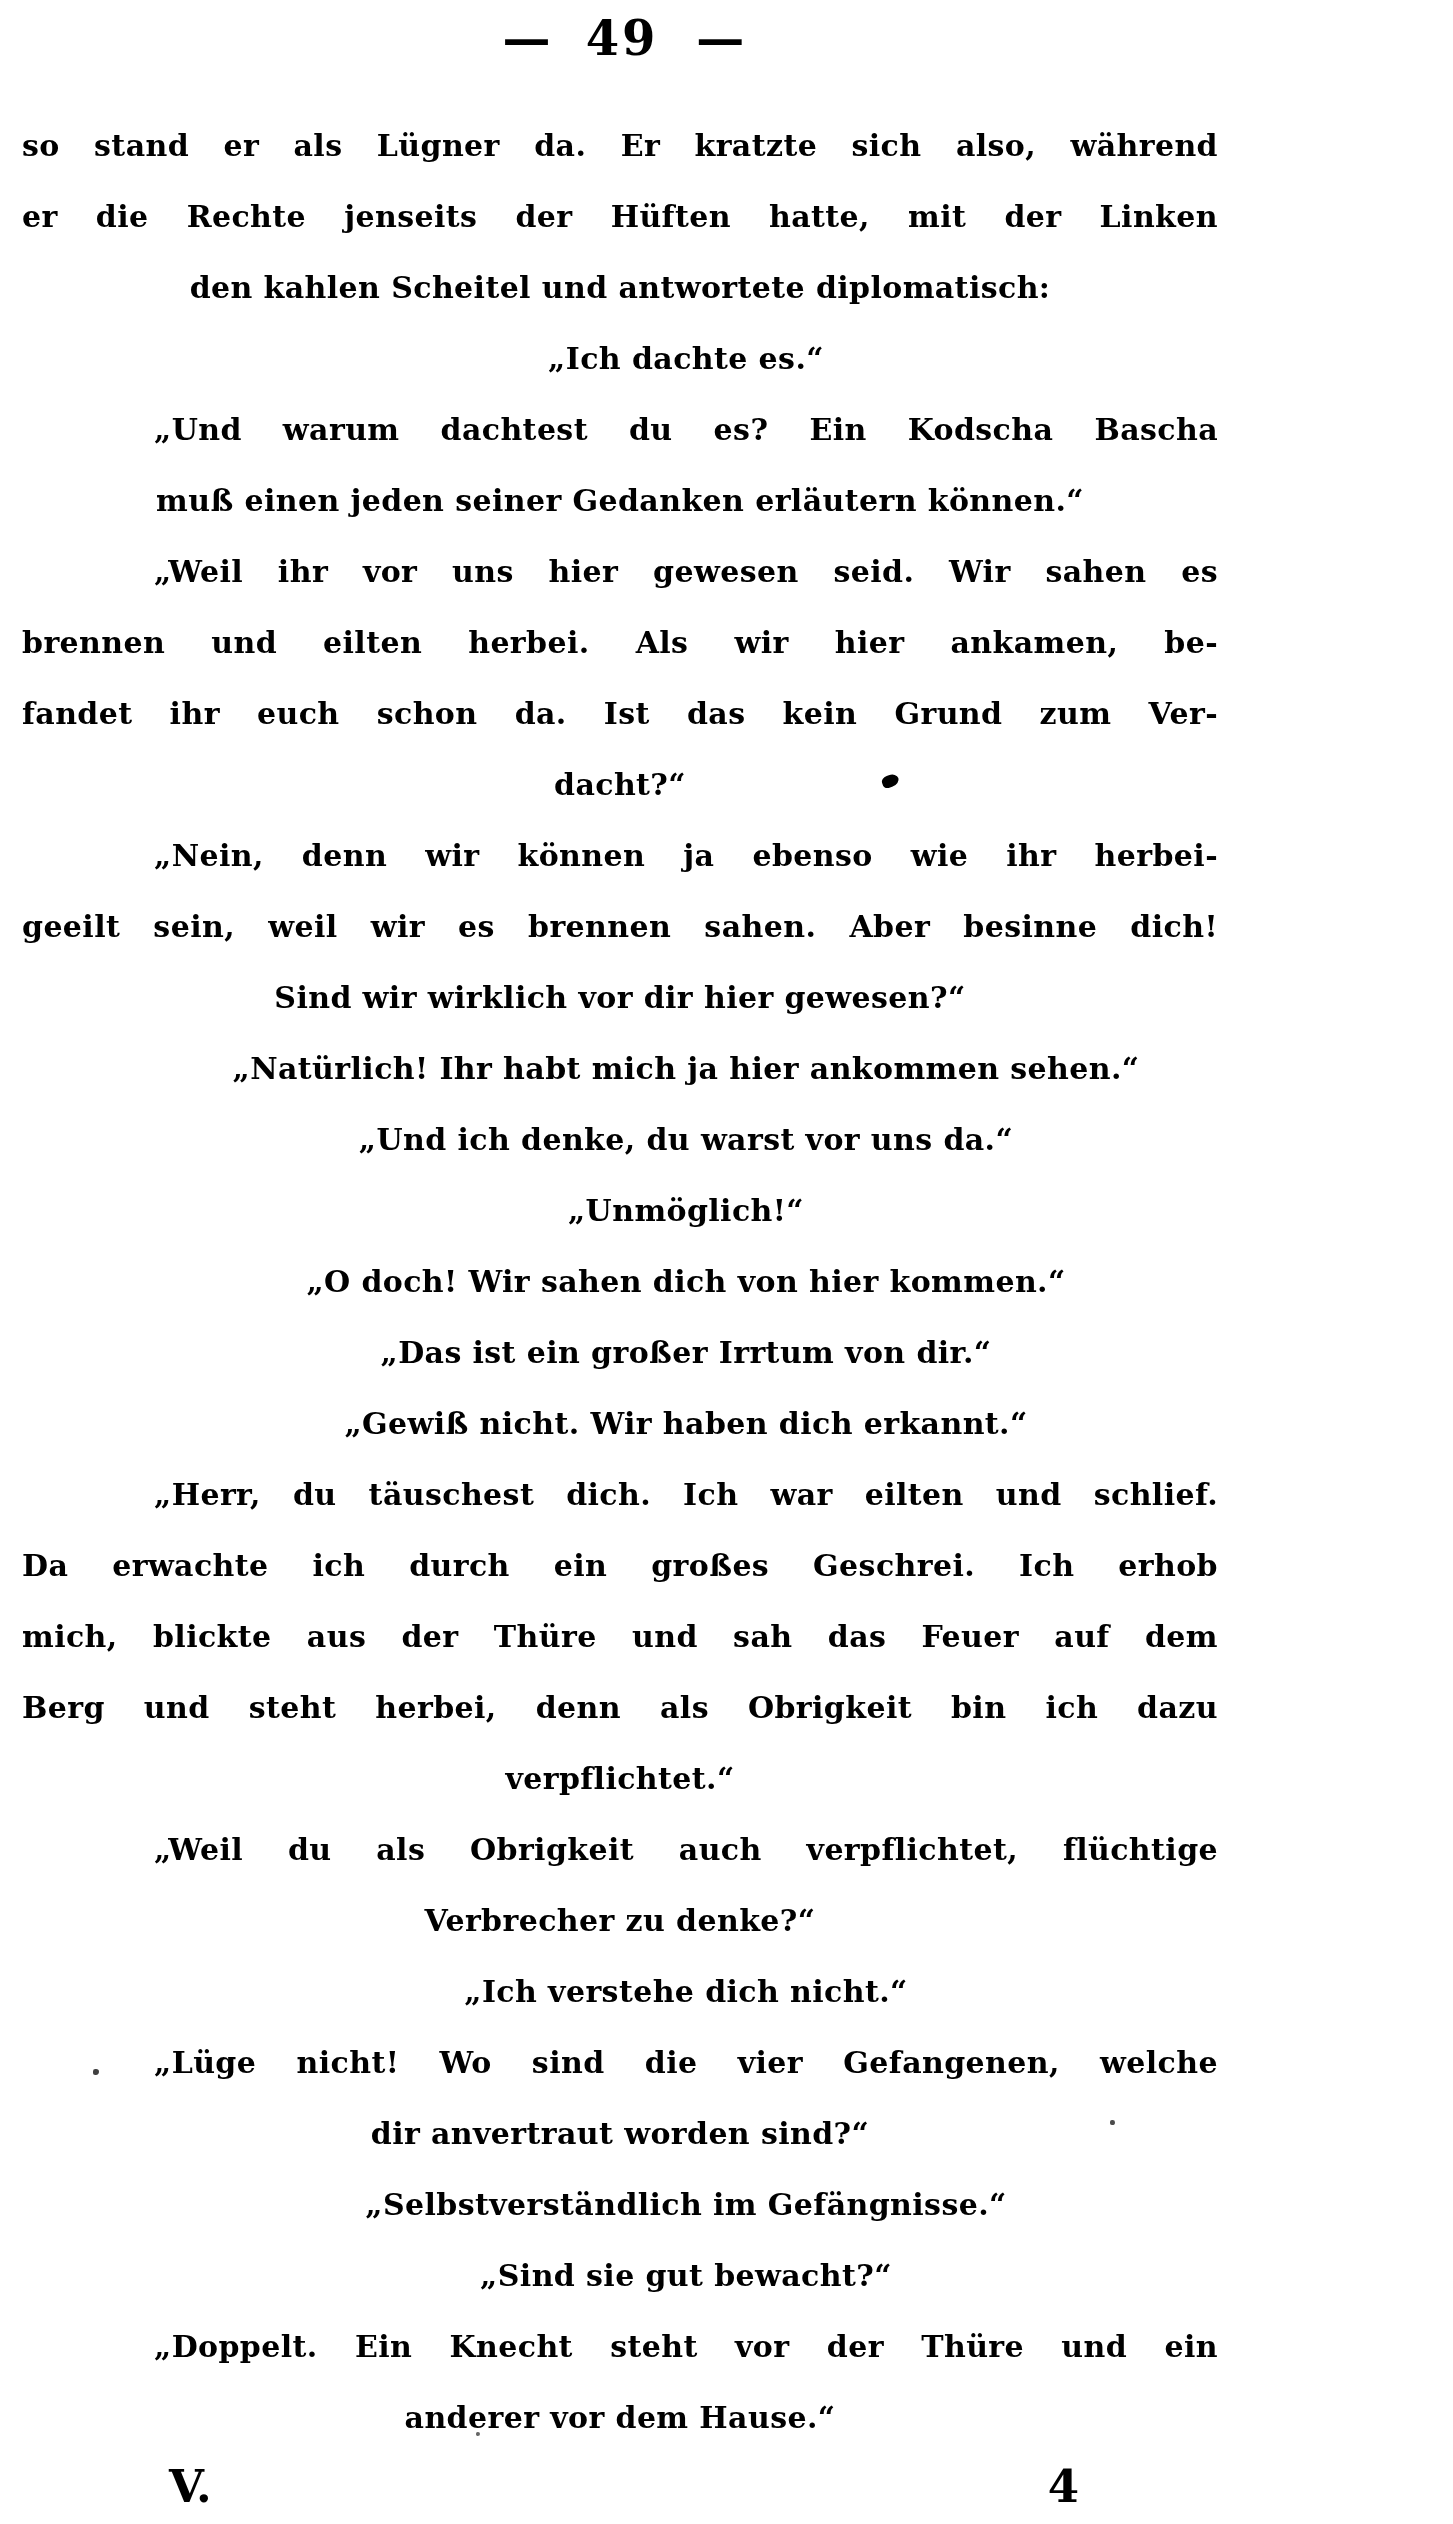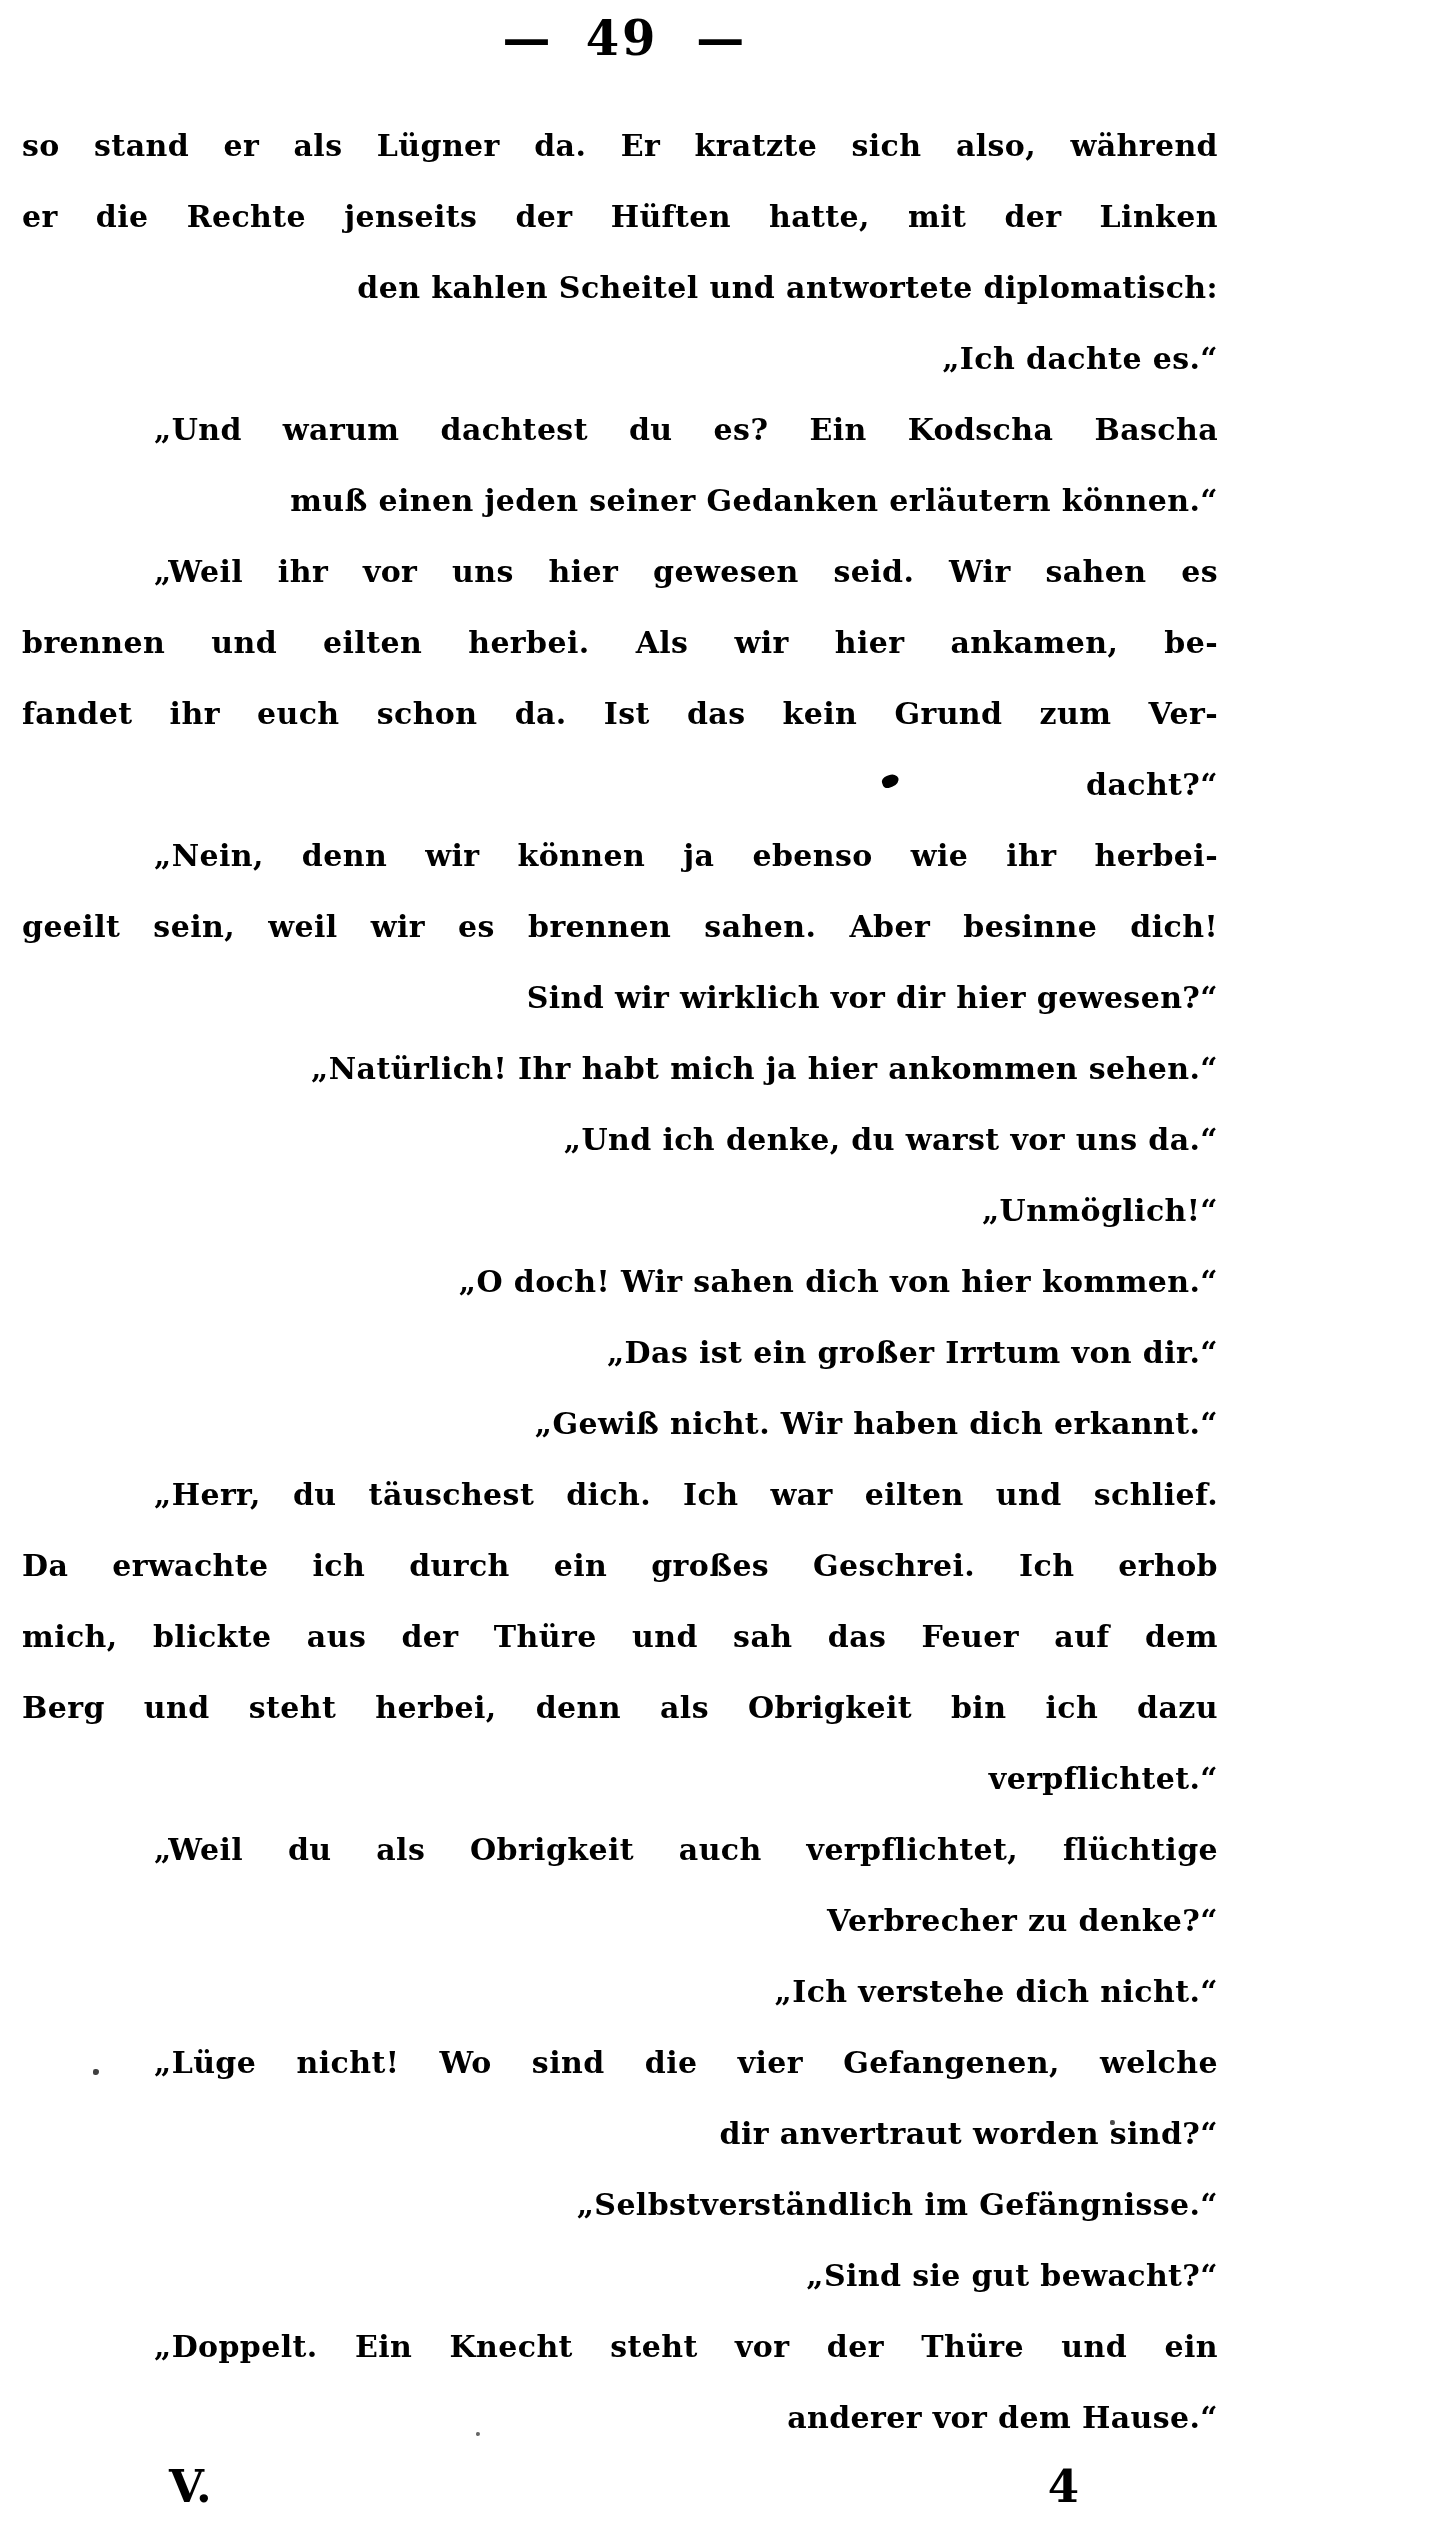--- a/index.html
+++ b/index.html
@@ -42,21 +42,21 @@
     position: absolute;
     top: 110px;
     left: 22px;
     right: 26px;
     font-size: 30px;
     line-height: 71px;
     letter-spacing: 0.4px;
   }
   .ln {
     min-height: 71px;
-    text-align: right;
+    text-align: center;
     white-space: nowrap;
   }
   
   .ln.j {
     white-space: normal;
     text-align: justify;
     text-align-last: justify;
   }
   
   .ln.ind {

